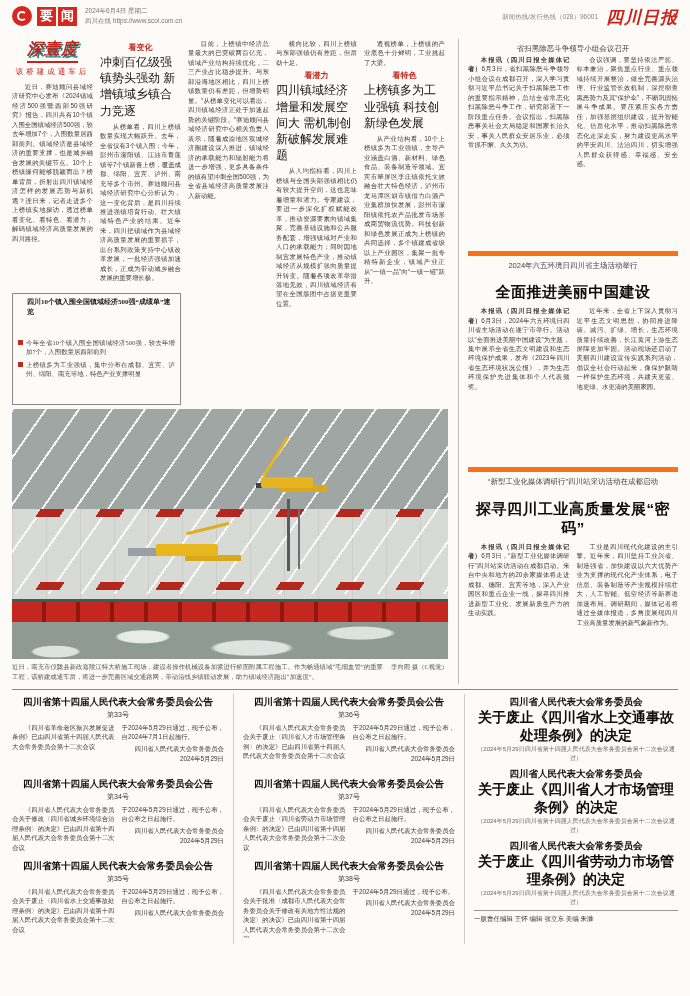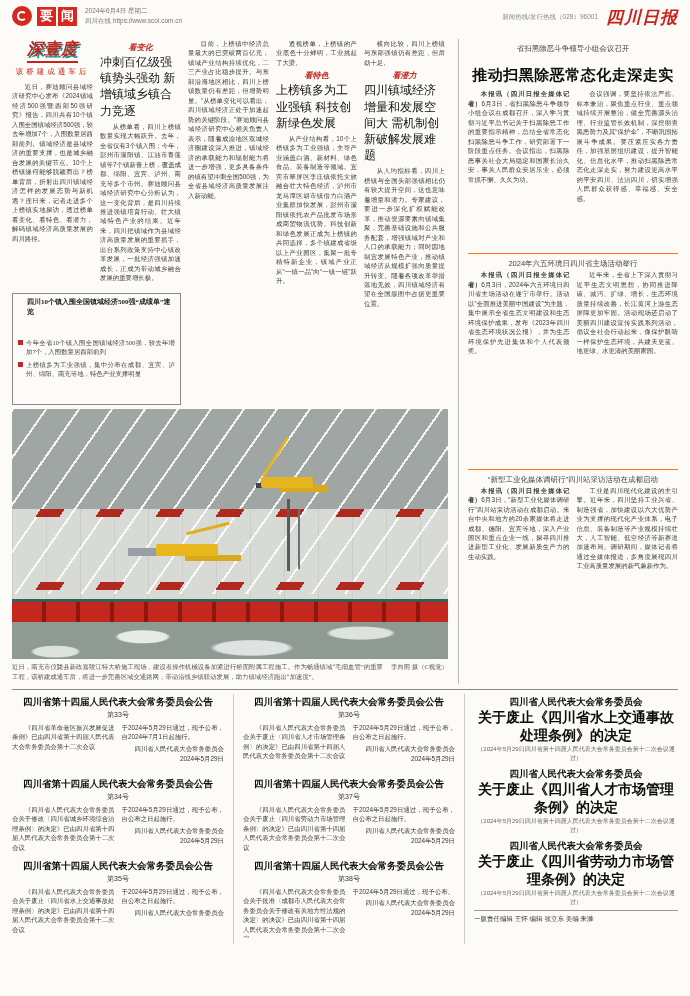--- a/index.html
+++ b/index.html
@@ -27,21 +27,21 @@
   .headline{font-size:29px;font-weight:900;text-align:center;letter-spacing:1px;line-height:1.15;margin-bottom:7px;color:#0d0d0d;}
   .lead-cols{display:flex;gap:7px;height:366px;overflow:hidden;}
   .lcol{width:81px;flex:0 0 auto;overflow:hidden;}
   .col-group{width:169px;flex:0 0 auto;display:flex;flex-direction:column;}
   .col-pair{display:flex;gap:7px;flex:1;overflow:hidden;}
   .t{font-size:6.4px;line-height:1.48;color:#3a3a3a;text-align:justify;margin:0;}
   .ind{text-indent:2em;}
   .brand{font-size:16px;font-weight:900;font-style:italic;color:#c8221a;letter-spacing:1px;
         text-shadow:1.5px 1.5px 0 #1e8c8c;border-bottom:2px solid #c8221a;display:inline-block;padding-bottom:1px;}
   .brand-sub{font-size:7.5px;color:#c8221a;letter-spacing:3px;margin:4px 0 5px;text-align:center;}
-  .sec-label{color:#c3271d;font-weight:bold;font-size:8px;text-align:center;margin:3px 0 1px;font-style:italic;}
+  .sec-label{color:#c3271d;font-weight:bold;font-size:8px;text-align:center;margin:3px 0 1px;}
   .sec-subhead{font-weight:normal;font-size:12px;line-height:1.35;margin:0 0 3px;color:#101010;}
   .infobox{border:1px solid #8a8a8a;margin-top:5px;padding:4px 5px;height:112px;box-sizing:border-box;
         font-family:"Liberation Serif","DejaVu Serif",serif;overflow:hidden;}
   .infobox-title{font-size:7px;font-weight:bold;color:#222;margin-bottom:20px;line-height:1.4;padding-left:9px;}
   .info-item{font-size:6.4px;line-height:1.5;color:#444;text-align:justify;margin-bottom:3px;position:relative;padding-left:8px;}
   .info-item::before{content:"";position:absolute;left:0;top:2px;width:5px;height:5px;background:#c3271d;}
   
   .photo{position:relative;height:250px;margin-top:4px;overflow:hidden;background:#a2a8a6;}
   .water-top{position:absolute;left:0;right:0;top:0;height:40%;background:#9fa6a4;}
   .deck{position:absolute;left:0;right:0;top:40%;height:36%;background:#d8dad5;
@@ -65,21 +65,21 @@
         background-image:radial-gradient(ellipse 40px 10px at 30% 40%,rgba(240,244,241,.9) 0 60%,transparent 70%),
         radial-gradient(ellipse 60px 12px at 55% 70%,rgba(236,240,238,.85) 0 60%,transparent 70%),
         radial-gradient(ellipse 50px 10px at 80% 30%,rgba(240,244,241,.8) 0 60%,transparent 70%),
         radial-gradient(ellipse 36px 9px at 10% 80%,rgba(240,244,241,.8) 0 60%,transparent 70%);}
   .caption{margin-top:3px;font-family:"Liberation Serif","DejaVu Serif",serif;font-size:6.4px;line-height:1.5;
         color:#555;text-align:justify;height:22px;overflow:hidden;}
   .credit{float:right;margin-left:8px;color:#555;}
   
   .rightcol{flex:1 1 auto;border-left:1px solid #bbb;padding-left:9px;display:flex;flex-direction:column;}
   .rart{flex:1 1 0;overflow:hidden;padding:3px 0 4px;}
-  .rart + .rart{border-top:1px solid #f97316;}
+  .rart + .rart{border-top:5px solid #f97316;}
   .rkicker{font-size:7.5px;color:#444;text-align:center;margin:2px 0 1px;}
   .rheadline{font-size:15px;font-weight:900;text-align:center;letter-spacing:.5px;margin-bottom:4px;color:#0d0d0d;}
   .rbody{display:flex;gap:7px;overflow:hidden;}
   .rbody > div{flex:1 1 0;overflow:hidden;}
   .byline{font-weight:bold;}
   
   .bottom{border-top:1px solid #888;margin-top:5px;padding-top:4px;height:250px;overflow:hidden;
         display:flex;gap:9px;}
   .bcol{width:212px;flex:0 0 auto;overflow:hidden;}
   .bcol + .bcol{border-left:1px solid #ccc;padding-left:9px;}
@@ -144,31 +144,31 @@
             <div class="info-item">今年全省10个镇入围全国镇域经济500强，较去年增加7个，入围数量居西部前列</div>
             <div class="info-item">上榜镇多为工业强镇，集中分布在成都、宜宾、泸州、绵阳、南充等地，特色产业支撑明显</div>
           </div>
         </div>
 
         <div class="lcol">
           <p class="t ind">目前，上榜镇中经济总量最大的已突破两百亿元，镇域产业结构持续优化，二三产业占比稳步提升。与东部沿海地区相比，四川上榜镇数量仍有差距，但增势明显。“从榜单变化可以看出，四川镇域经济正处于加速起势的关键阶段。”赛迪顾问县域经济研究中心相关负责人表示，随着成渝地区双城经济圈建设深入推进，镇域经济的承载能力和辐射能力将进一步增强，更多具备条件的镇有望冲刺全国500强，为全省县域经济高质量发展注入新动能。</p>
         </div>
 
         <div class="lcol">
+          <p class="t ind">横向比较，四川上榜镇与东部强镇仍有差距，但后劲十足。</p>
+          <div class="sec-label">看潜力</div>
+          <div class="sec-subhead">四川镇域经济增量和发展空间大 需机制创新破解发展难题</div>
+          <p class="t ind">从人均指标看，四川上榜镇与全国头部强镇相比仍有较大提升空间，这也意味着增量和潜力。专家建议，要进一步深化扩权赋能改革，推动资源要素向镇域集聚，完善基础设施和公共服务配套，增强镇域对产业和人口的承载能力；同时因地制宜发展特色产业，推动镇域经济从规模扩张向质量提升转变。随着各项改革举措落地见效，四川镇域经济有望在全国版图中占据更重要位置。</p>
+        </div>
+
+        <div class="lcol">
           <p class="t ind">透视榜单，上榜镇的产业底色十分鲜明，工业挑起了大梁。</p>
           <div class="sec-label">看特色</div>
           <div class="sec-subhead">上榜镇多为工业强镇 科技创新绿色发展</div>
           <p class="t ind">从产业结构看，10个上榜镇多为工业强镇，主导产业涵盖白酒、新材料、绿色食品、装备制造等领域。宜宾市翠屏区李庄镇依托文旅融合壮大特色经济，泸州市龙马潭区胡市镇借力白酒产业集群加快发展，彭州市濛阳镇依托农产品批发市场形成商贸物流优势。科技创新和绿色发展正成为上榜镇的共同选择，多个镇建成省级以上产业园区，集聚一批专精特新企业，镇域产业正从“一镇一品”向“一镇一链”跃升。</p>
-        </div>
-
-        <div class="lcol">
-          <p class="t ind">横向比较，四川上榜镇与东部强镇仍有差距，但后劲十足。</p>
-          <div class="sec-label">看潜力</div>
-          <div class="sec-subhead">四川镇域经济增量和发展空间大 需机制创新破解发展难题</div>
-          <p class="t ind">从人均指标看，四川上榜镇与全国头部强镇相比仍有较大提升空间，这也意味着增量和潜力。专家建议，要进一步深化扩权赋能改革，推动资源要素向镇域集聚，完善基础设施和公共服务配套，增强镇域对产业和人口的承载能力；同时因地制宜发展特色产业，推动镇域经济从规模扩张向质量提升转变。随着各项改革举措落地见效，四川镇域经济有望在全国版图中占据更重要位置。</p>
         </div>
       </div>
 
       <figure class="photo" style="margin:4px 0 0;">
         <div class="water-top"></div>
         <div class="deck"></div>
         <div class="cables"></div>
         <div class="anchors top"></div>
         <div class="anchors bot"></div>
         <div class="boom-a"></div>
@@ -183,45 +183,46 @@
       <div class="caption">
         <span class="credit">李向雨 摄（C视觉）</span>
         <span>近日，南充市仪陇县新政嘉陵江特大桥施工现场，建设者操作机械设备加紧进行桥面附属工程施工。作为畅通镇域“毛细血管”的重要工程，该桥建成通车后，将进一步完善区域交通路网，带动沿线乡镇联动发展，助力镇域经济跑出“加速度”。</span>
       </div>
     </section>
 
     <aside class="rightcol">
 
       <article class="rart">
         <div class="rkicker">省扫黑除恶斗争领导小组会议召开</div>
-        <h2 class="rheadline">推动扫黑除恶常态化走深走实</h2>
         <div class="rbody">
           <div>
             <p class="t ind"><span class="byline">本报讯（四川日报全媒体记者）</span><span>6月3日，省扫黑除恶斗争领导小组会议在成都召开，深入学习贯彻习近平总书记关于扫黑除恶工作的重要指示精神，总结全省常态化扫黑除恶斗争工作，研究部署下一阶段重点任务。会议指出，扫黑除恶事关社会大局稳定和国家长治久安，事关人民群众安居乐业，必须常抓不懈、久久为功。</span></p>
           </div>
           <div>
             <p class="t ind">会议强调，要坚持依法严惩、标本兼治，聚焦重点行业、重点领域持续开展整治，健全完善源头治理、行业监管长效机制，深挖彻查黑恶势力及其“保护伞”，不断巩固拓展斗争成果。要压紧压实各方责任，加强基层组织建设，提升智能化、信息化水平，推动扫黑除恶常态化走深走实，努力建设更高水平的平安四川、法治四川，切实增强人民群众获得感、幸福感、安全感。</p>
           </div>
         </div>
       </article>
 
       <article class="rart">
         <div class="rkicker">2024年六五环境日四川省主场活动举行</div>
+        <h2 class="rheadline">全面推进美丽中国建设</h2>
         <div class="rbody">
           <div>
             <p class="t ind"><span class="byline">本报讯（四川日报全媒体记者）</span><span>6月3日，2024年六五环境日四川省主场活动在遂宁市举行。活动以“全面推进美丽中国建设”为主题，集中展示全省生态文明建设和生态环境保护成果，发布《2023年四川省生态环境状况公报》，并为生态环境保护先进集体和个人代表颁奖。</span></p>
           </div>
           <div>
             <p class="t ind">近年来，全省上下深入贯彻习近平生态文明思想，协同推进降碳、减污、扩绿、增长，生态环境质量持续改善，长江黄河上游生态屏障更加牢固。活动现场还启动了美丽四川建设宣传实践系列活动，倡议全社会行动起来，像保护眼睛一样保护生态环境，共建天更蓝、地更绿、水更清的美丽家园。</p>
           </div>
         </div>
       </article>
 
       <article class="rart">
         <div class="rkicker">“新型工业化媒体调研行”四川站采访活动在成都启动</div>
+        <h2 class="rheadline">探寻四川工业高质量发展“密码”</h2>
         <div class="rbody">
           <div>
             <p class="t ind"><span class="byline">本报讯（四川日报全媒体记者）</span><span>6月3日，“新型工业化媒体调研行”四川站采访活动在成都启动。来自中央和地方的20余家媒体将走进成都、德阳、宜宾等地，深入产业园区和重点企业一线，探寻四川推进新型工业化、发展新质生产力的生动实践。</span></p>
           </div>
           <div>
             <p class="t ind">工业是四川现代化建设的主引擎。近年来，四川坚持工业兴省、制造强省，加快建设以六大优势产业为支撑的现代化产业体系，电子信息、装备制造等产业规模持续壮大，人工智能、低空经济等新赛道加速布局。调研期间，媒体记者将通过全媒体报道，多角度展现四川工业高质量发展的新气象新作为。</p>
           </div>
         </div>
       </article>
 

